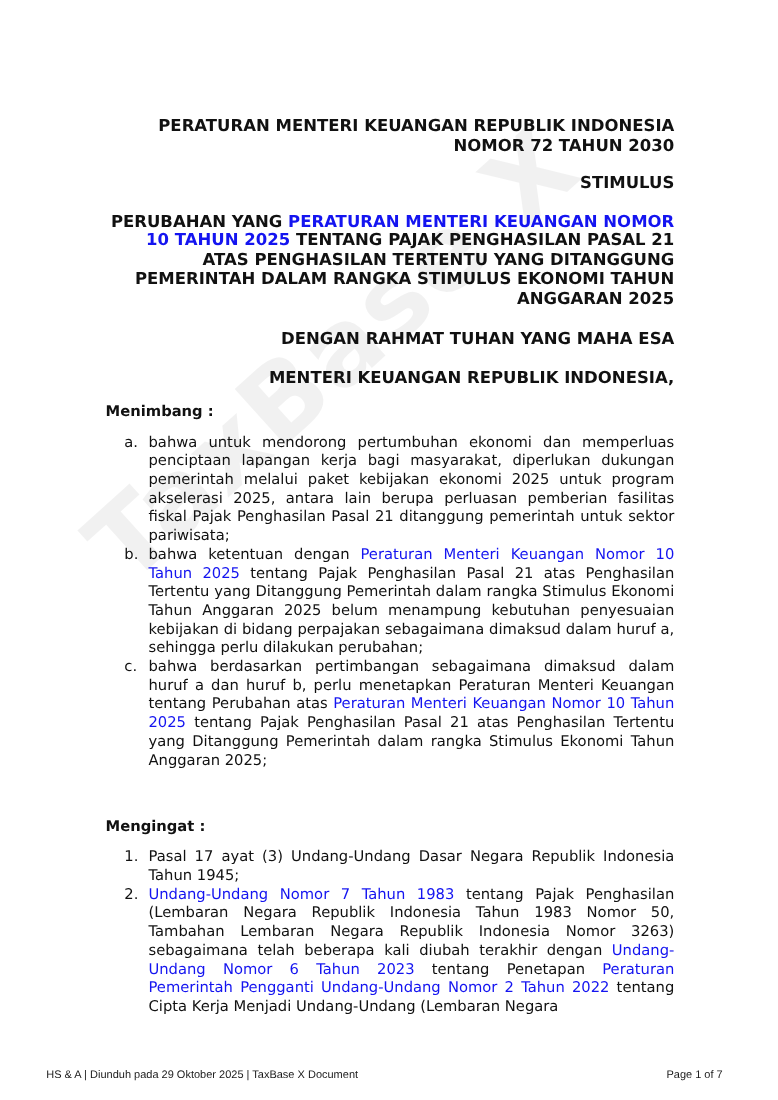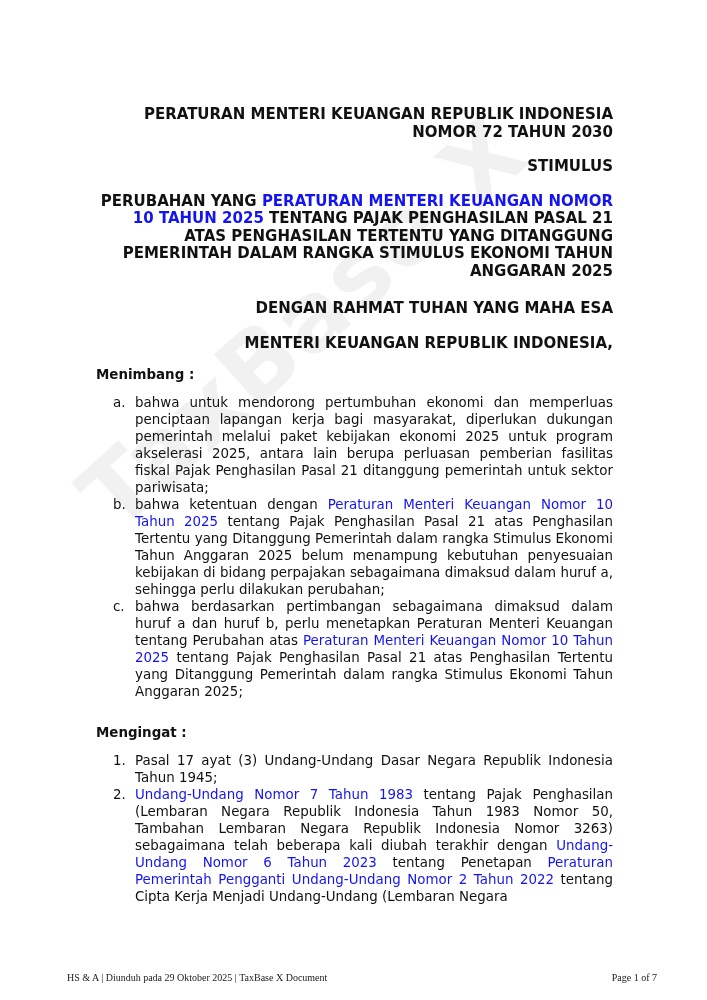--- a/index.html
+++ b/index.html
@@ -34,38 +34,38 @@
   }
   .h-bold-center {
     text-align:right;
     font-weight:bold;
     font-size:15px;
     line-height:17.5px;
   }
   .mt-blank  { margin-top:17px; }
   .mt-blank2 { margin-top:20px; }
   .sec-label { font-weight:bold; margin-top:14px; margin-bottom:11px; }
-  .sec-label.gap-big { margin-top:24px; }
+  .sec-label.gap-big { margin-top:43px; }
   .li {
     position:relative;
     padding-left:39px;
     text-align:justify;
   }
   .li .marker { position:absolute; left:17px; }
   a.lnk {
     color:var(--link, #1414f0);
     cursor:pointer;
   }
   a.lnk.bold { font-weight:bold; }
   .footer {
     position:absolute;
-    left:67px; right:50px; bottom:17px;
+    left:42px; right:50px; bottom:17px;
     display:flex;
     justify-content:space-between;
-    font-family:Liberation Serif, serif;
+    font-family:Liberation Sans, sans-serif;
     font-size:10px;
     color:#1a1a1a;
     z-index:1;
   }
 </style>
 </head>
 <body>
 
 <div class="page">
 

